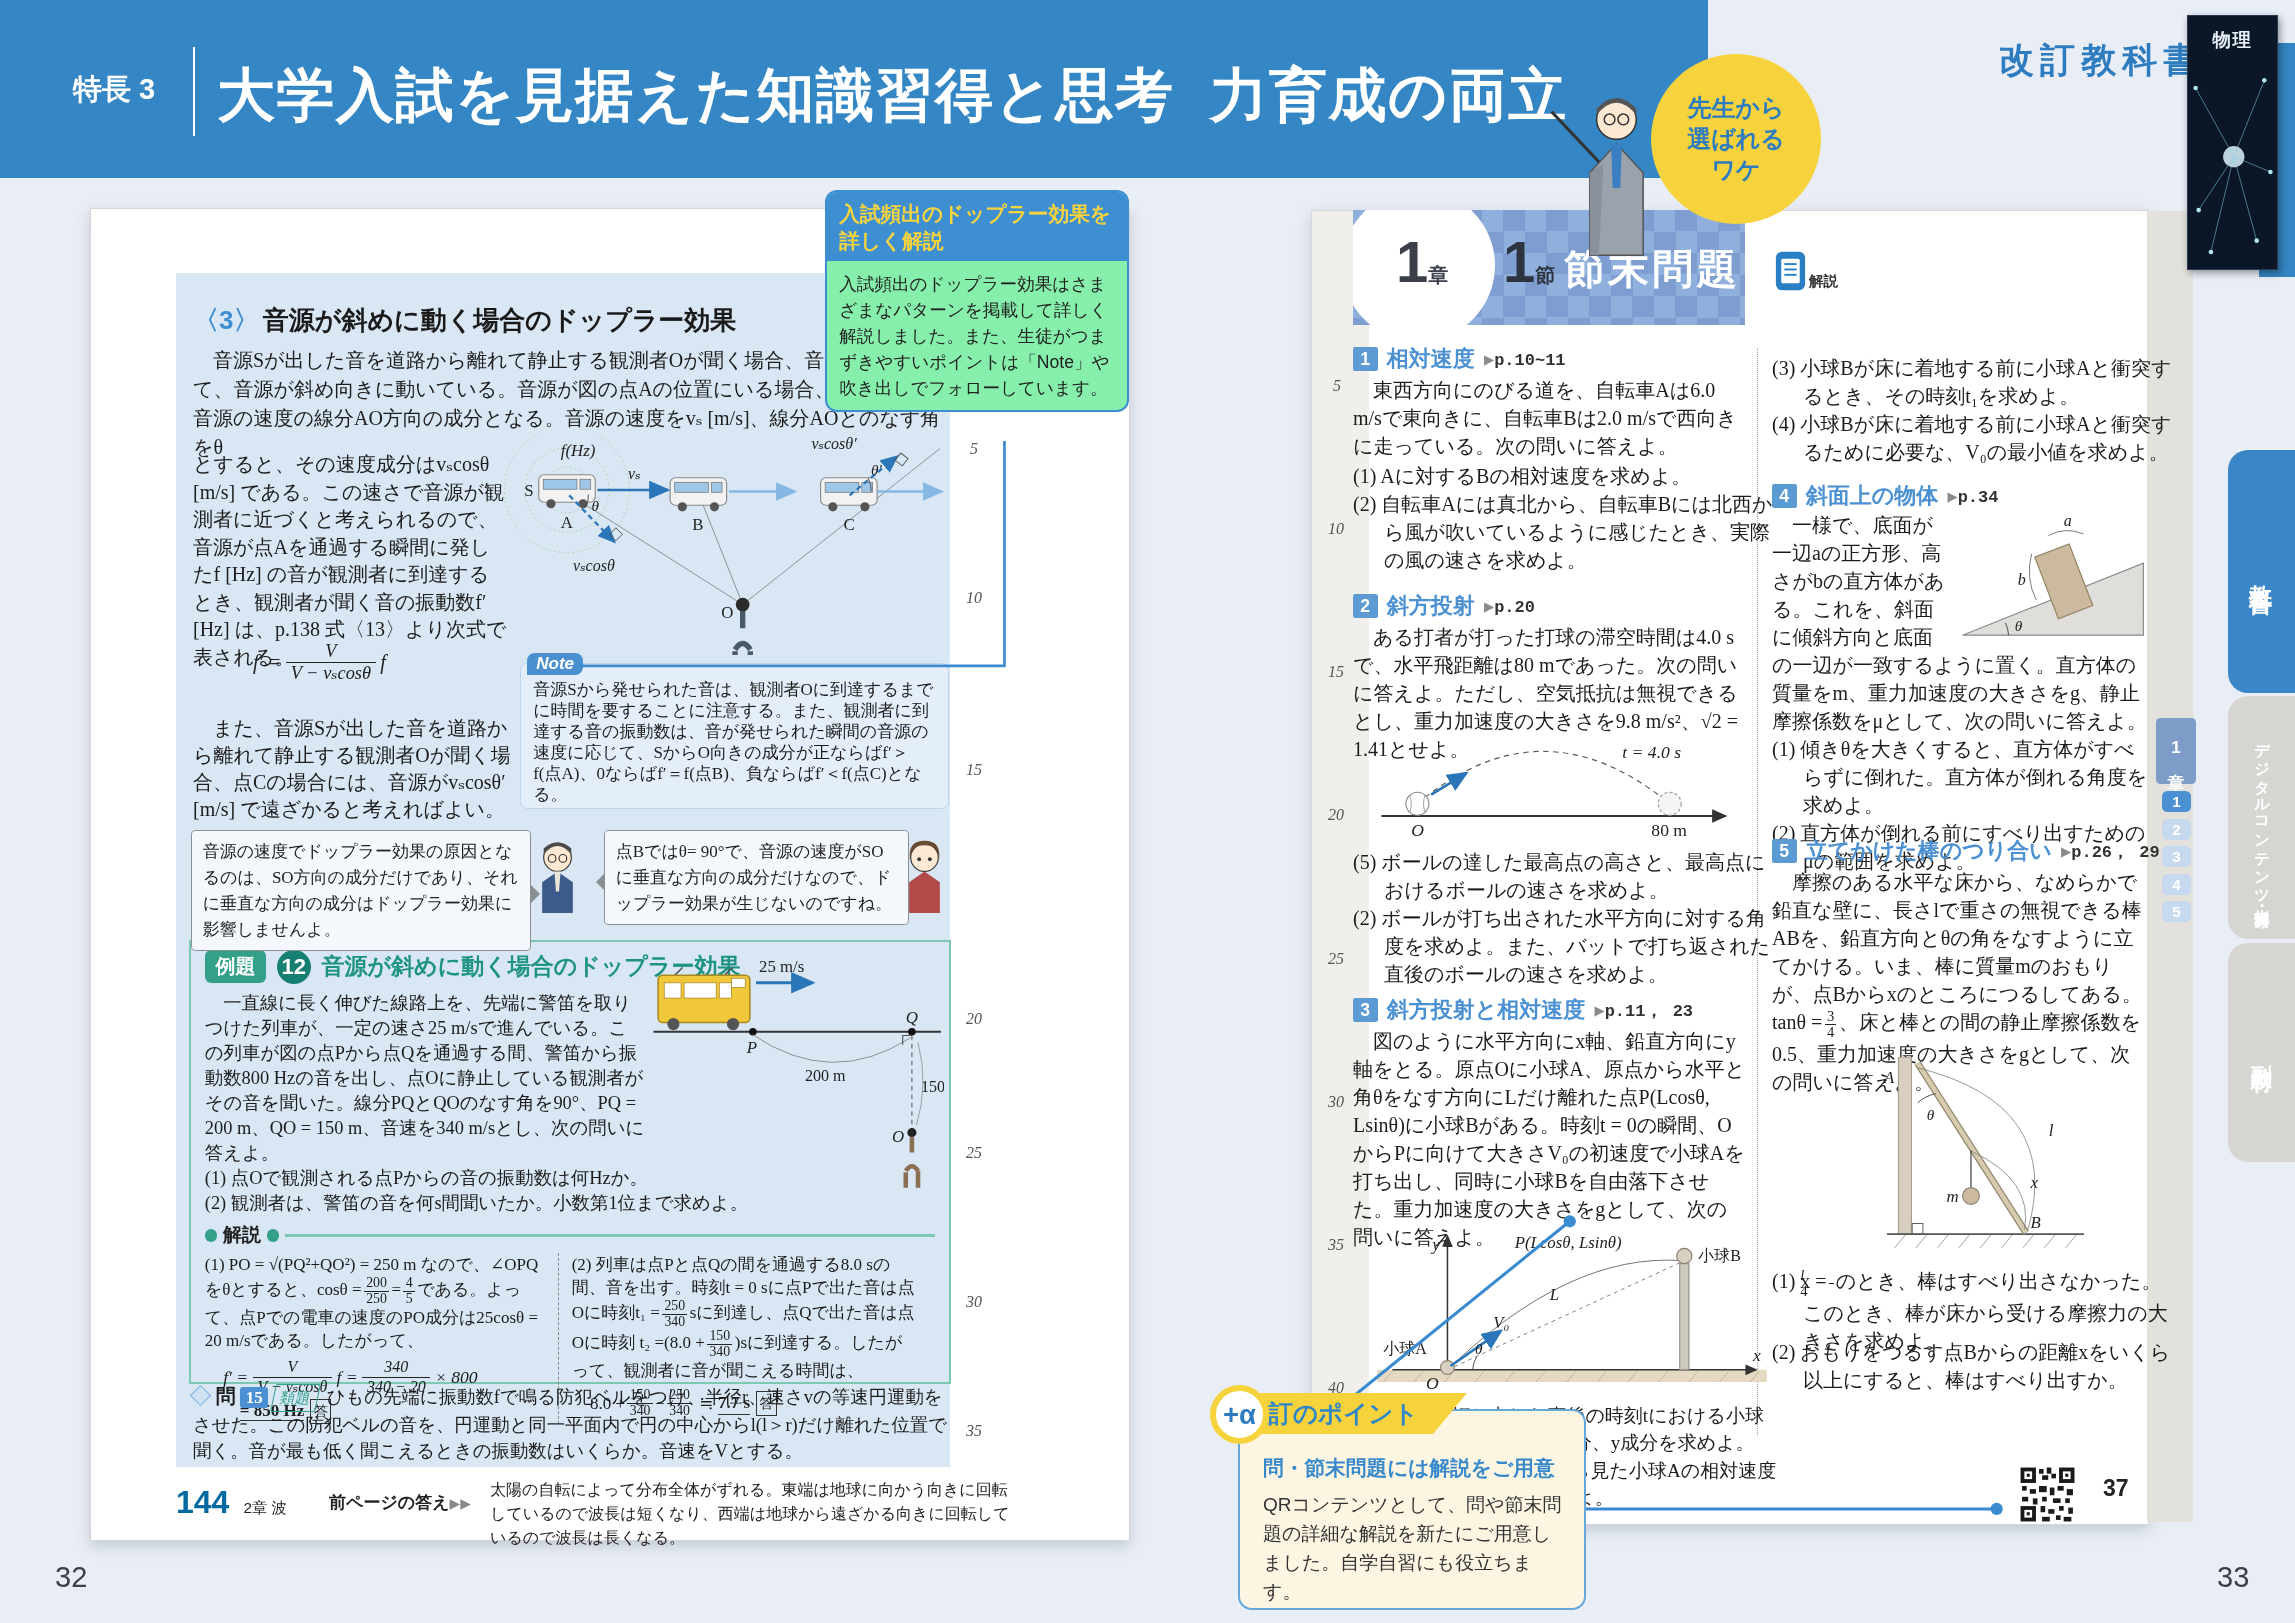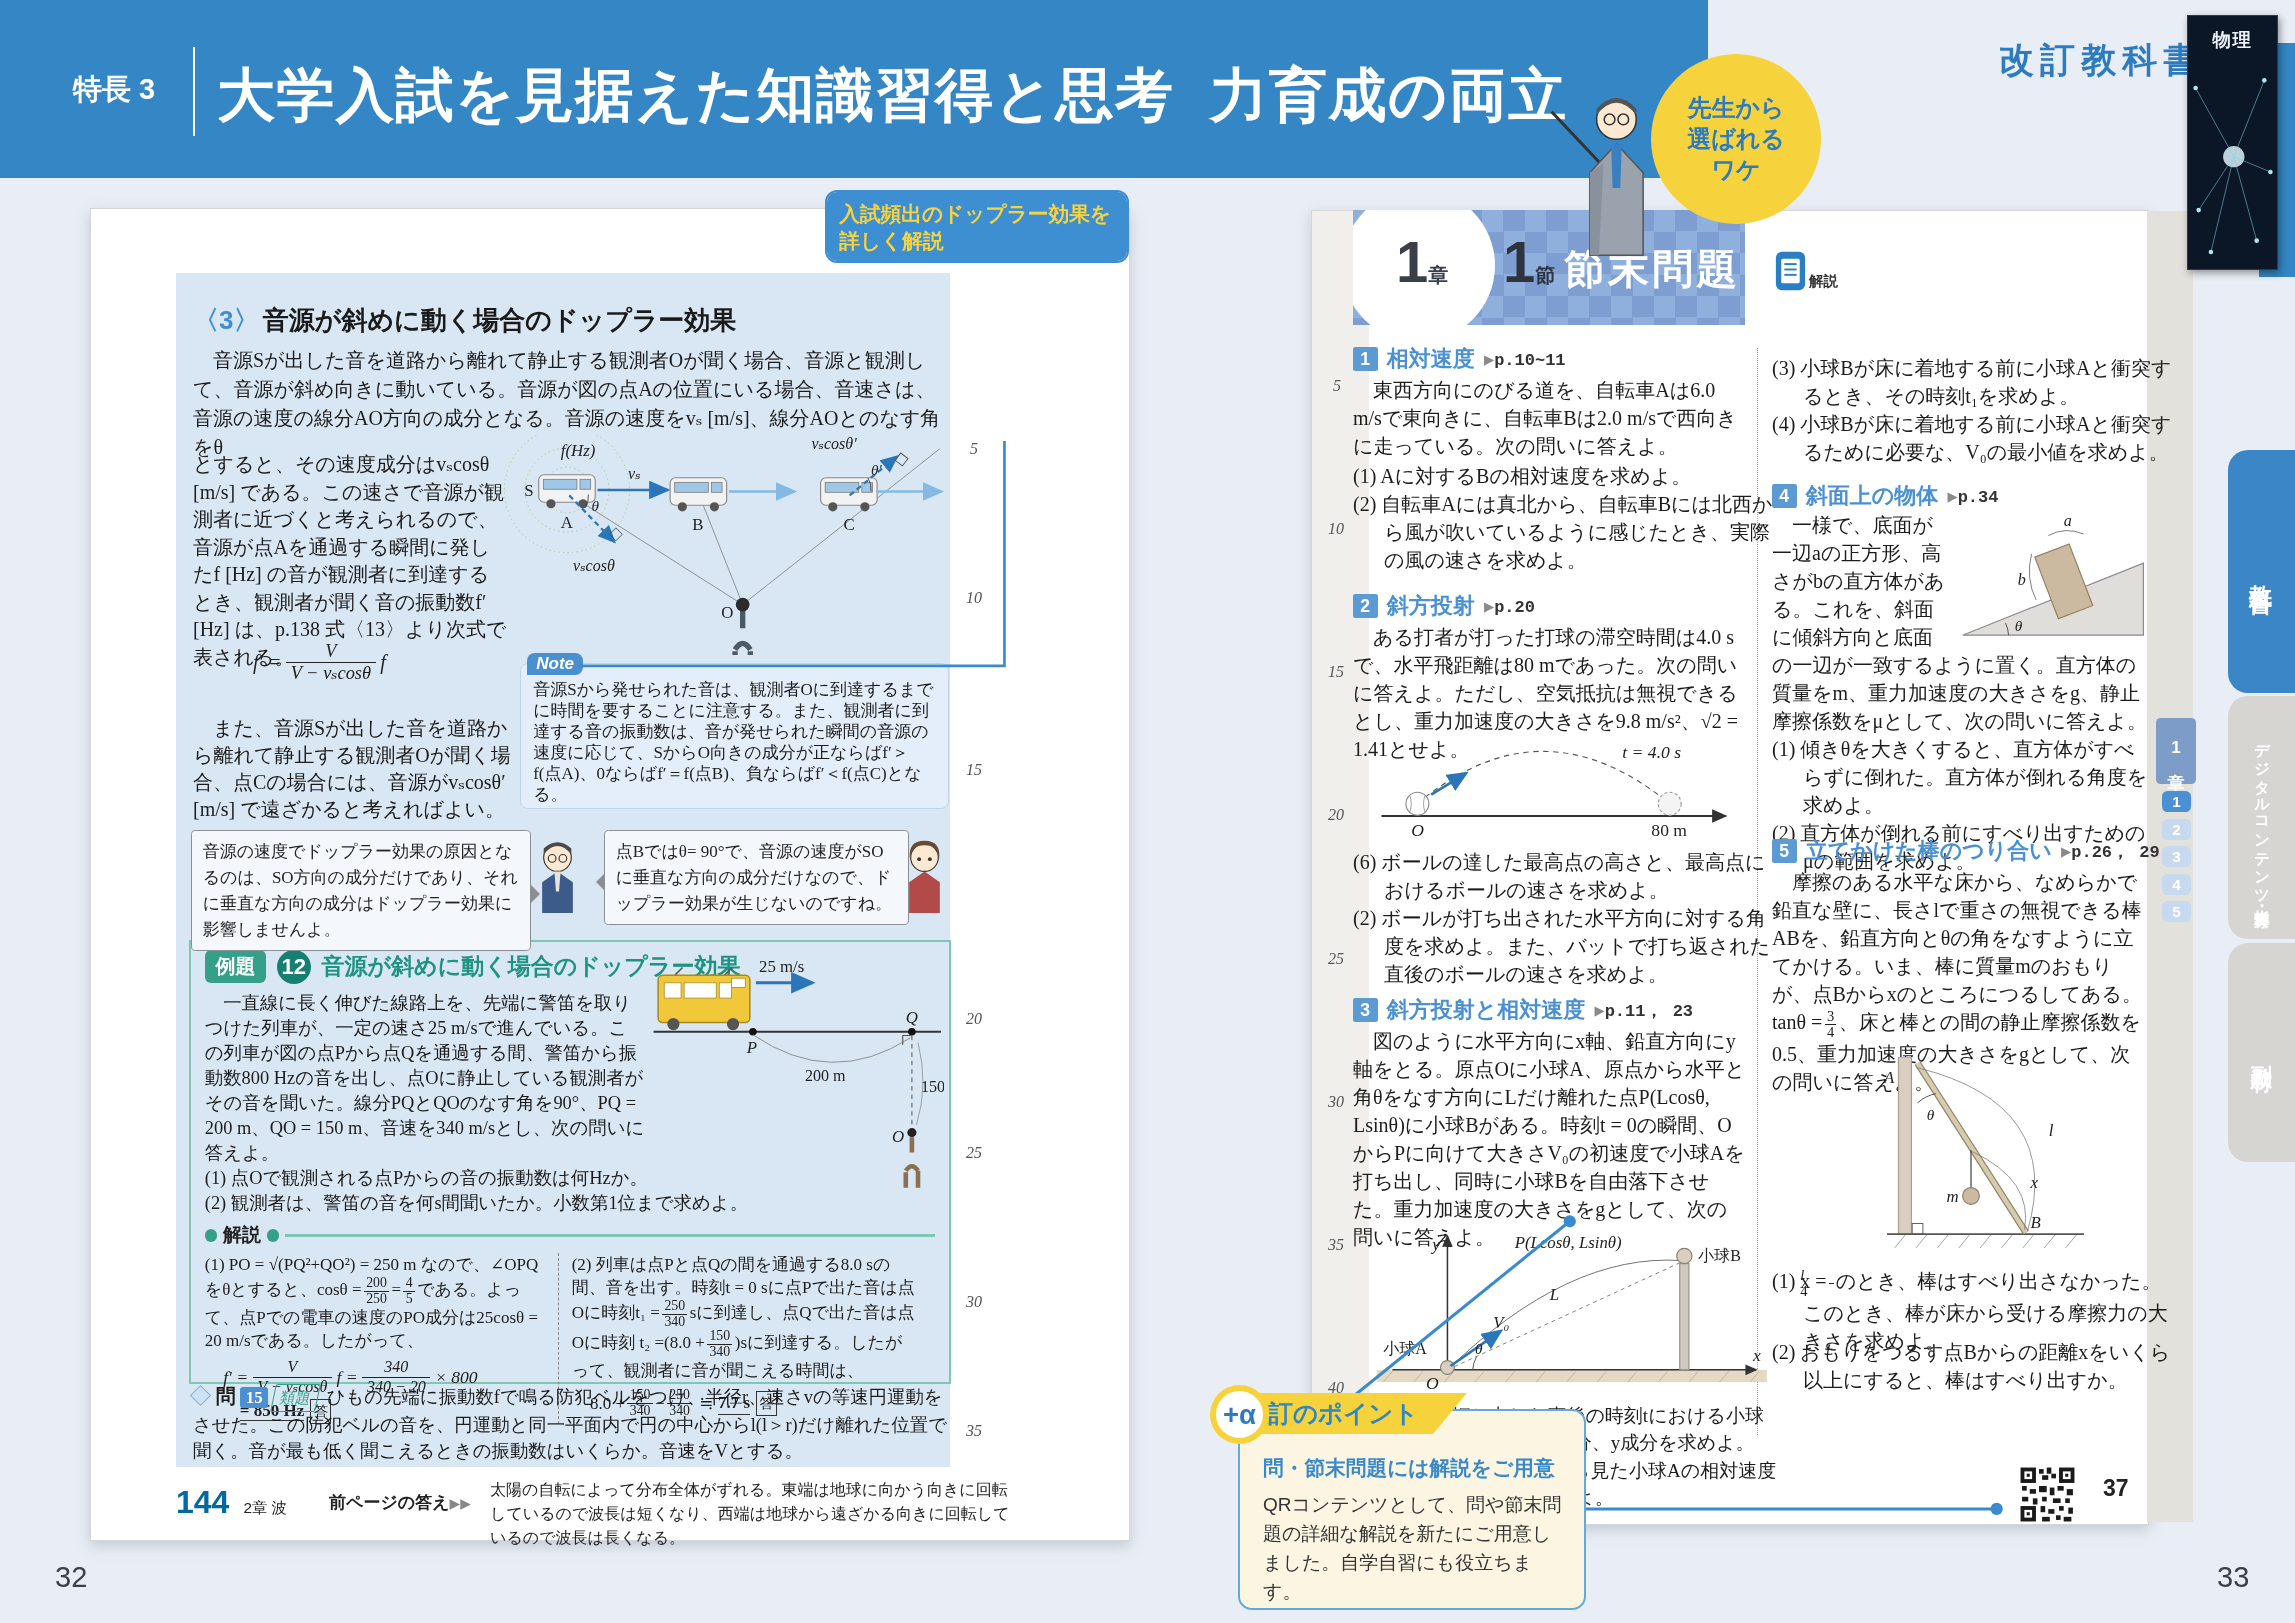--- a/index.html
+++ b/index.html
@@ -348,20 +348,21 @@
   <span style="font-size:15.3px;margin-left:10.7px;color:#222;">2章 波</span>
 </div>
 <div class="abs" style="left:329px;top:1491px;font-weight:bold;font-size:17px;color:#222;">
   <span>前ページの答え</span><span style="color:#888;font-size:13.8px;">▶▶</span>
 </div>
 <div class="abs" style="left:490px;top:1478px;width:528px;font-size:16px;line-height:24px;color:#222;">太陽の自転によって分布全体がずれる。東端は地球に向かう向きに回転しているので波長は短くなり、西端は地球から遠ざかる向きに回転しているので波長は長くなる。</div>
 <div class="abs pagenum" style="left:55px;top:1561px;">32</div>
 
 <div class="abs callout" style="left:825px;top:190px;width:300px;">
   <div class="callout-head">入試頻出のドップラー効果を詳しく解説</div>
+  <div class="callout-body">入試頻出のドップラー効果はさまざまなパターンを掲載して詳しく解説しました。また、生徒がつまずきやすいポイントは「Note」や吹き出しでフォローしています。</div>
 </div>
 
 <div class="abs page" style="left:1311px;top:210px;width:836px;height:1313px;"></div>
 <div class="abs" style="left:1312px;top:211px;width:57px;height:1311px;background:#f1efec;"></div>
 <div class="abs" style="left:2147px;top:211px;width:46px;height:1311px;background:#e3e1dc;"></div>
 
 <div class="abs ln" style="left:1333px;top:377px;">5</div>
 <div class="abs ln" style="left:1328px;top:520px;">10</div>
 <div class="abs ln" style="left:1328px;top:663px;">15</div>
 <div class="abs ln" style="left:1328px;top:806px;">20</div>
@@ -421,21 +422,21 @@
   <line x1="15" y1="98" x2="465" y2="98" stroke="#333" stroke-width="2.5" marker-end="url(#arrk)"></line>
   <path d="M62,82 Q 225,-55 392,82" fill="none" stroke="#555" stroke-width="1.5" stroke-dasharray="7 6"></path>
   <circle cx="62" cy="82" r="15" fill="#fff" stroke="#888" stroke-width="1.5"></circle>
   <path d="M52,71 q4,11 0,22 M72,71 q-4,11 0,22" fill="none" stroke="#999" stroke-width="1.2"></path>
   <line x1="80" y1="70" x2="126" y2="42" stroke="#2a76b8" stroke-width="3.5" marker-end="url(#arrc)"></line>
   <circle cx="392" cy="82" r="15" fill="#f4f4f4" stroke="#999" stroke-width="1.5" stroke-dasharray="4 3"></circle>
   <text x="330" y="22" font-size="23" font-style="italic" fill="#222">t = 4.0 s</text>
   <text x="54" y="124" font-size="23" font-style="italic" fill="#222">O</text>
   <text x="368" y="124" font-size="23" fill="#222">80 m</text>
 </svg>
-<div class="abs qtxt qitem" style="left:1353px;top:848px;width:393px;">(6) ボールの達した最高点の高さと、最高点におけるボールの速さを求めよ。</div>
+<div class="abs qtxt qitem" style="left:1353px;top:848px;width:393px;">(5) ボールの達した最高点の高さと、最高点におけるボールの速さを求めよ。</div>
 <div class="abs qtxt qitem" style="left:1353px;top:904px;width:393px;">(2) ボールが打ち出された水平方向に対する角度を求めよ。また、バットで打ち返された直後のボールの速さを求めよ。</div>
 
 <div class="abs" style="left:1353px;top:995px;display:flex;align-items:center;gap:9.2px;">
   <span class="pbadge">3</span>
   <span class="ptitle">斜方投射と相対速度</span>
   <span class="pref"><span class="tri">▶</span><span>p.11， 23</span></span>
 </div>
 <div class="abs qtxt" style="left:1353px;top:1027px;width:393px;">　図のように水平方向にx軸、鉛直方向にy軸をとる。原点Oに小球A、原点から水平と角θをなす方向にLだけ離れた点P(Lcosθ, Lsinθ)に小球Bがある。時刻t = 0の瞬間、OからPに向けて大きさV₀の初速度で小球Aを打ち出し、同時に小球Bを自由落下させた。重力加速度の大きさをgとして、次の問いに答えよ。</div>
 <svg class="abs" style="left:1377px;top:1230px;" width="390" height="162" viewBox="0 0 510 212">
   <defs>

